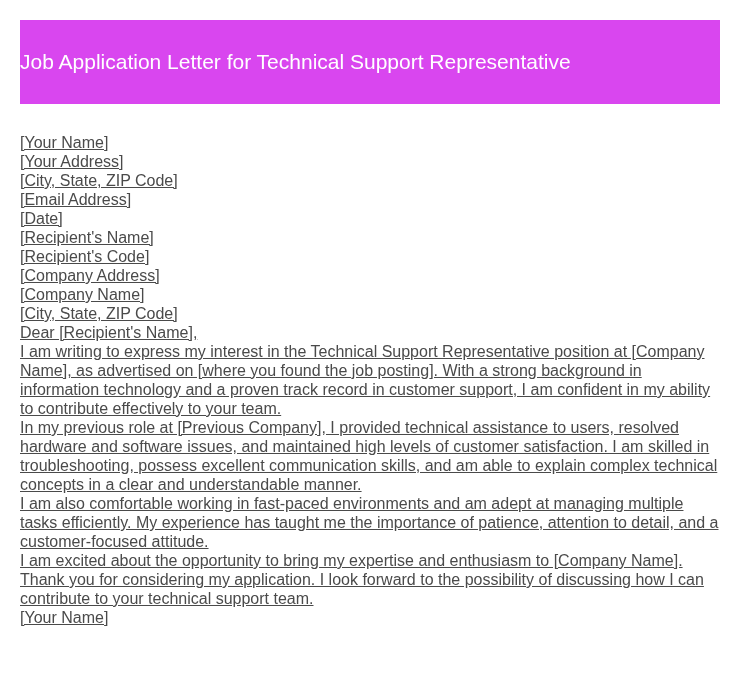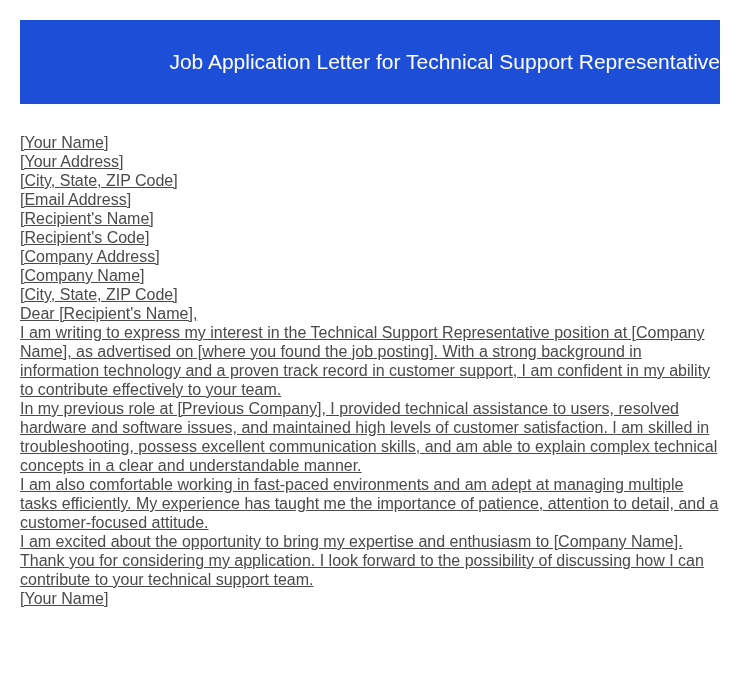--- a/index.html
+++ b/index.html
@@ -13,24 +13,24 @@
       overflow: hidden;
       font-family: "Liberation Sans", "DejaVu Sans", sans-serif;
       color: #4a4a4a;
     }
     .header {
       position: absolute;
       left: 20px;
       top: 20px;
       width: 700px;
       height: 84px;
-      background: #1d4ed8;
+      background: #d946ef;
       display: flex;
       align-items: center;
-      justify-content: flex-end;
+      justify-content: flex-start;
     }
     .header h1 {
       margin: 0;
       font-size: 21px;
       font-weight: normal;
       color: #ffffff;
       letter-spacing: 0px;
     }
     .letter {
       position: absolute;
@@ -53,20 +53,21 @@
 <div class="header">
   <h1>Job Application Letter for Technical Support Representative</h1>
 </div>
 
 <div class="letter">
   <div>
     <span class="line">[Your Name]</span>
     <span class="line">[Your Address]</span>
     <span class="line">[City, State, ZIP Code]</span>
     <span class="line">[Email Address]</span>
+    <span class="line">[Date]</span>
   </div>
   <div>
     <span class="line">[Recipient's Name]</span>
     <span class="line">[Recipient's Code]</span>
     <span class="line">[Company Address]</span>
     <span class="line">[Company Name]</span>
     <span class="line">[City, State, ZIP Code]</span>
   </div>
   <span class="line">Dear [Recipient's Name],</span>
   <p class="para">I am writing to express my interest in the Technical Support Representative position at [Company Name], as advertised on [where you found the job posting]. With a strong background in information technology and a proven track record in customer support, I am confident in my ability to contribute effectively to your team.</p>

